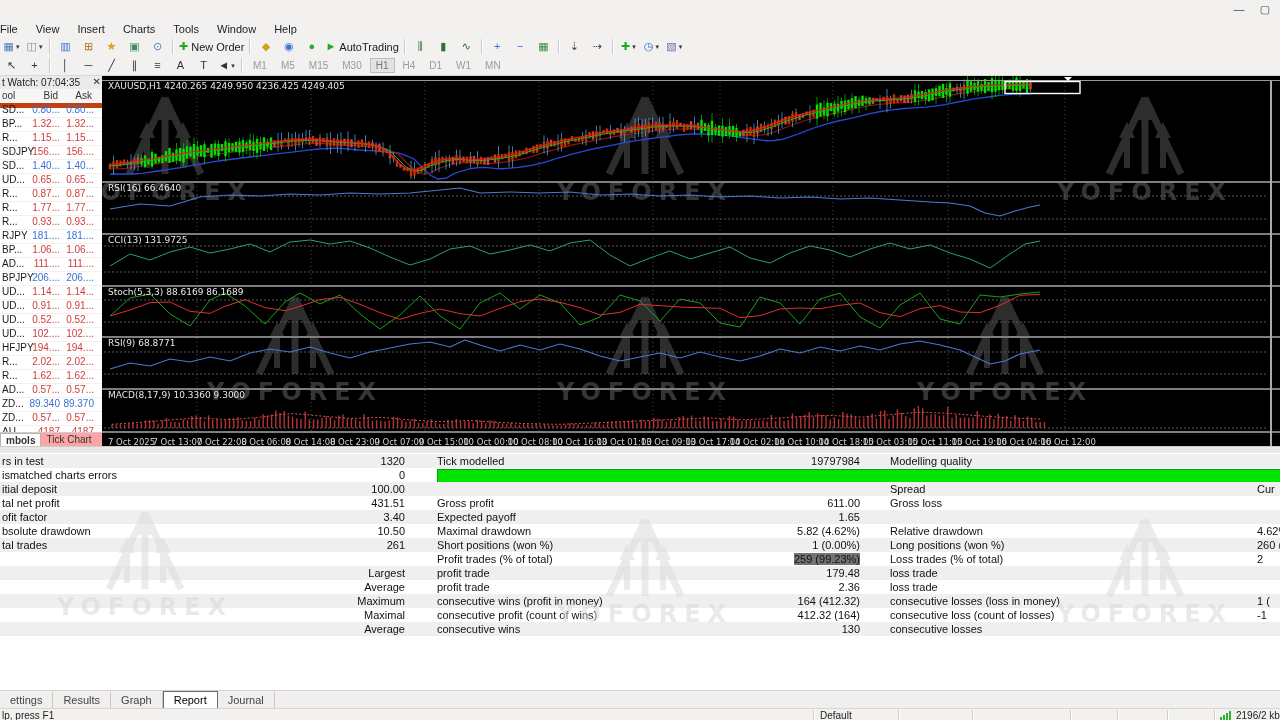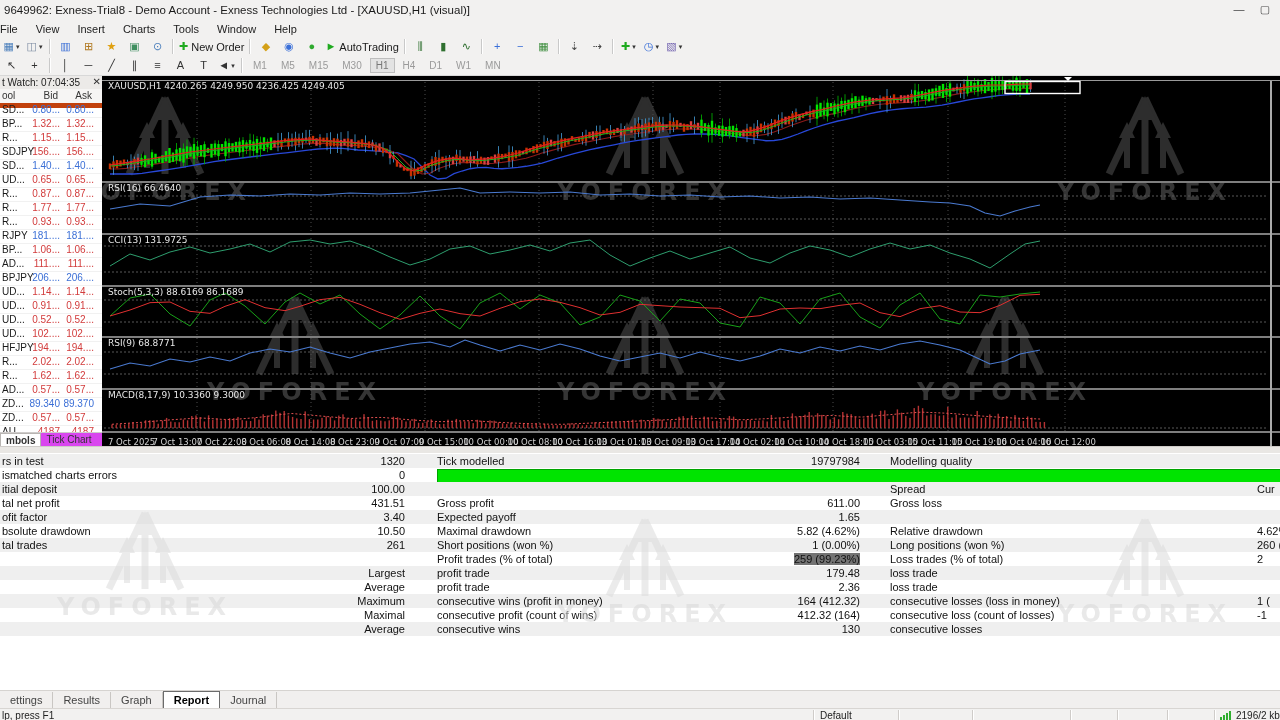--- a/index.html
+++ b/index.html
@@ -31,55 +31,54 @@
              color:#222;font-size:10px;padding-left:2px;line-height:13px;white-space:nowrap;}
   #mw-close{position:absolute;right:3px;top:0px;font-size:10px;color:#333;line-height:12px;}
   #mw-colhead{position:absolute;left:0;top:13px;width:102px;height:14px;background:#f6f5f4;border-bottom:5px solid #c2410c;color:#333;}
   #mw-colhead span{position:absolute;top:1px;font-size:10px;}
   #mw-rows{position:absolute;left:0;top:27px;width:102px;height:329px;overflow:hidden;}
   .mwrow{position:absolute;left:0;width:102px;height:14px;border-bottom:1px solid #f1f1f1;font-size:10px;}
   .mwrow .sym{position:absolute;left:2px;top:1px;color:#1a1a1a;white-space:nowrap;}
   .mwrow .bid{position:absolute;right:42px;top:1px;}
   .mwrow .ask{position:absolute;right:8px;top:1px;}
   .up .bid,.up .ask{color:#3b6fd6;} .down .bid,.down .ask{color:#d23b3b;}
-  #mw-tabs{position:absolute;left:0;top:356px;width:102px;height:14px;background:#d946ef;border-top:1px solid #cfcccb;font-size:10px;display:flex;}
+  #mw-tabs{position:absolute;left:0;top:356px;width:102px;height:14px;background:#fca5a5;border-top:1px solid #cfcccb;font-size:10px;display:flex;}
   .mwtab{padding:0 5px;line-height:13px;color:#333;white-space:nowrap;}
   .mwtab.active{background:#fff;border:1px solid #b8b5b2;border-bottom:none;font-weight:bold;}
   #splitter-h{left:0;top:446px;width:1280px;height:7px;background:#e9e7e4;border-top:1px solid #cfccc9;border-bottom:1px solid #cfccc9;}
   
   #chart-wrap{left:102px;top:76px;width:1178px;height:370px;background:#000;}
   
   #report{left:0;top:453px;width:1280px;height:237px;background:#fff;overflow:hidden;}
   .rrow{position:absolute;left:0;width:1294px;height:14px;font-size:11px;color:#111;}
   .rrow.alt{background:#efefef;}
   .rc1{position:absolute;left:2px;top:1px;white-space:nowrap;}
   .rv1{position:absolute;left:220px;width:185px;top:1px;text-align:right;white-space:nowrap;}
   .rc2{position:absolute;left:437px;top:1px;white-space:nowrap;}
   .rv2{position:absolute;left:620px;width:240px;top:1px;text-align:right;white-space:nowrap;}
   .rv2 .hl{background:#737373;padding:0 0;}
   .rc3{position:absolute;left:890px;top:1px;white-space:nowrap;}
   .rv3{position:absolute;left:1257px;top:1px;white-space:nowrap;}
   .greenbar{position:absolute;left:437px;top:1px;width:843px;height:12px;background:#00e400;border:1px solid #00a400;}
   
   #tester-tabs{left:0;top:690px;width:1280px;height:18px;background:#f1efee;border-top:1px solid #d6d3d0;display:flex;align-items:flex-end;}
   .ttab{padding:2px 10px;color:#444;border-right:1px solid #c9c6c3;height:13px;line-height:13px;}
-  .ttab.active{background:#fff;border:1px solid #6b6b6b;border-bottom:1px solid #fff;font-weight:bold;color:#000;margin-bottom:-1px;}
+  .ttab.active{background:#fff;border:1px solid #6b6b6b;border-bottom:1px solid #fff;font-weight:normal;color:#000;margin-bottom:-1px;}
   
   #statusbar{left:0;top:708px;width:1280px;height:14px;background:#f2f1f0;border-top:1px solid #d8d5d2;font-size:10px;color:#222;}
   .scell{position:absolute;top:1px;white-space:nowrap;}
   .ssep{position:absolute;top:1px;width:1px;height:12px;background:#cfccc9;border-right:1px solid #fff;}
   #conn-icon{position:absolute;display:inline-block;width:14px;height:9px;}
   #conn-icon i{position:absolute;bottom:0;width:2px;background:#2fae2f;display:block;}
   svg text{font-family:"DejaVu Sans",sans-serif;}
 </style>
 </head>
 <body>
 
 <div class="abs" id="titlebar">
-  <span class="abs" id="title-text">9649962: Exness-Trial8 - Demo Account - Exness Technologies Ltd - [XAUUSD,H1 (visual)]</span>
   <span class="abs winbtn" id="btn-min">—</span>
   <span class="abs winbtn" id="btn-max">▢</span>
 </div>
 <div class="abs" id="menubar">
     <div id="menu-items">
       <span class="menu-item">File</span>
       <span class="menu-item">View</span>
       <span class="menu-item">Insert</span>
       <span class="menu-item">Charts</span>
       <span class="menu-item">Tools</span>

